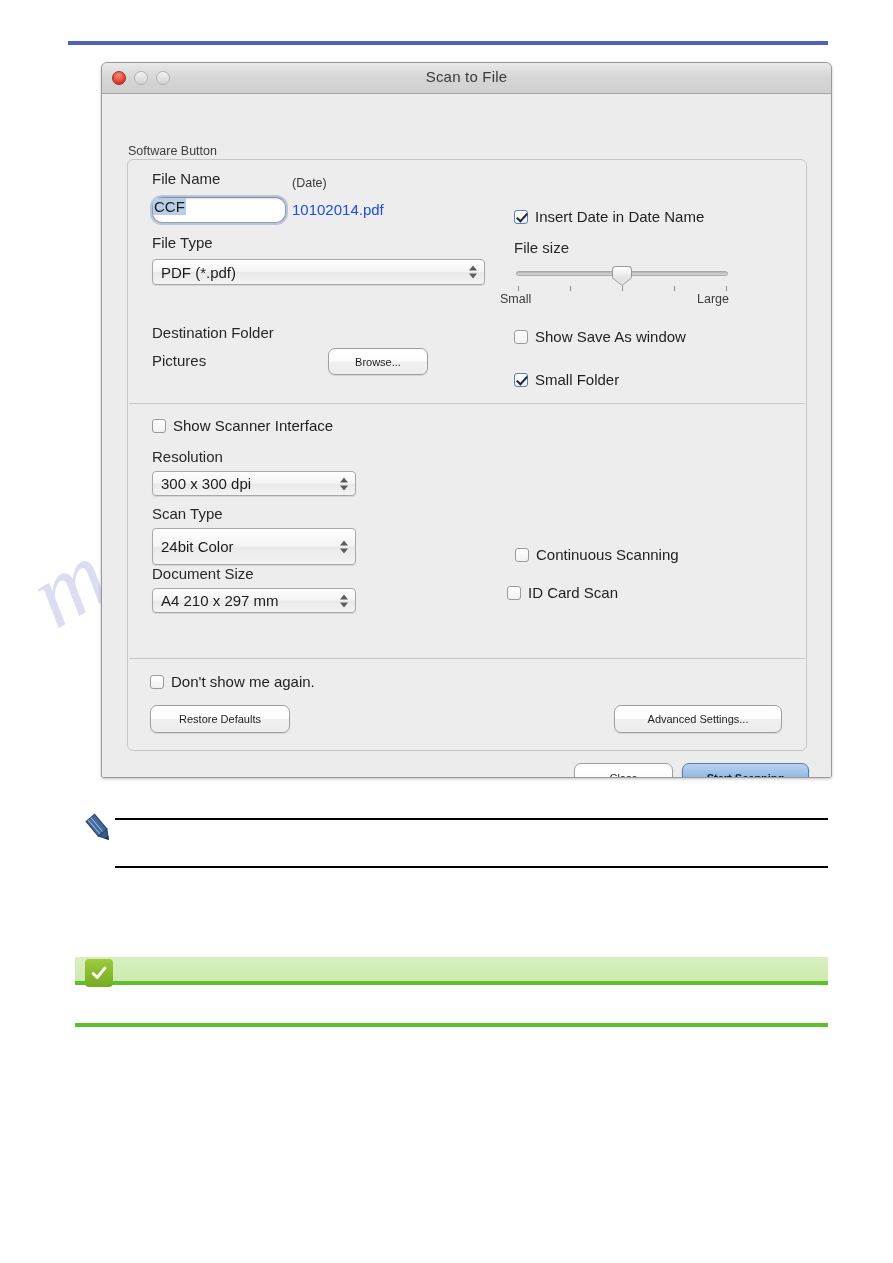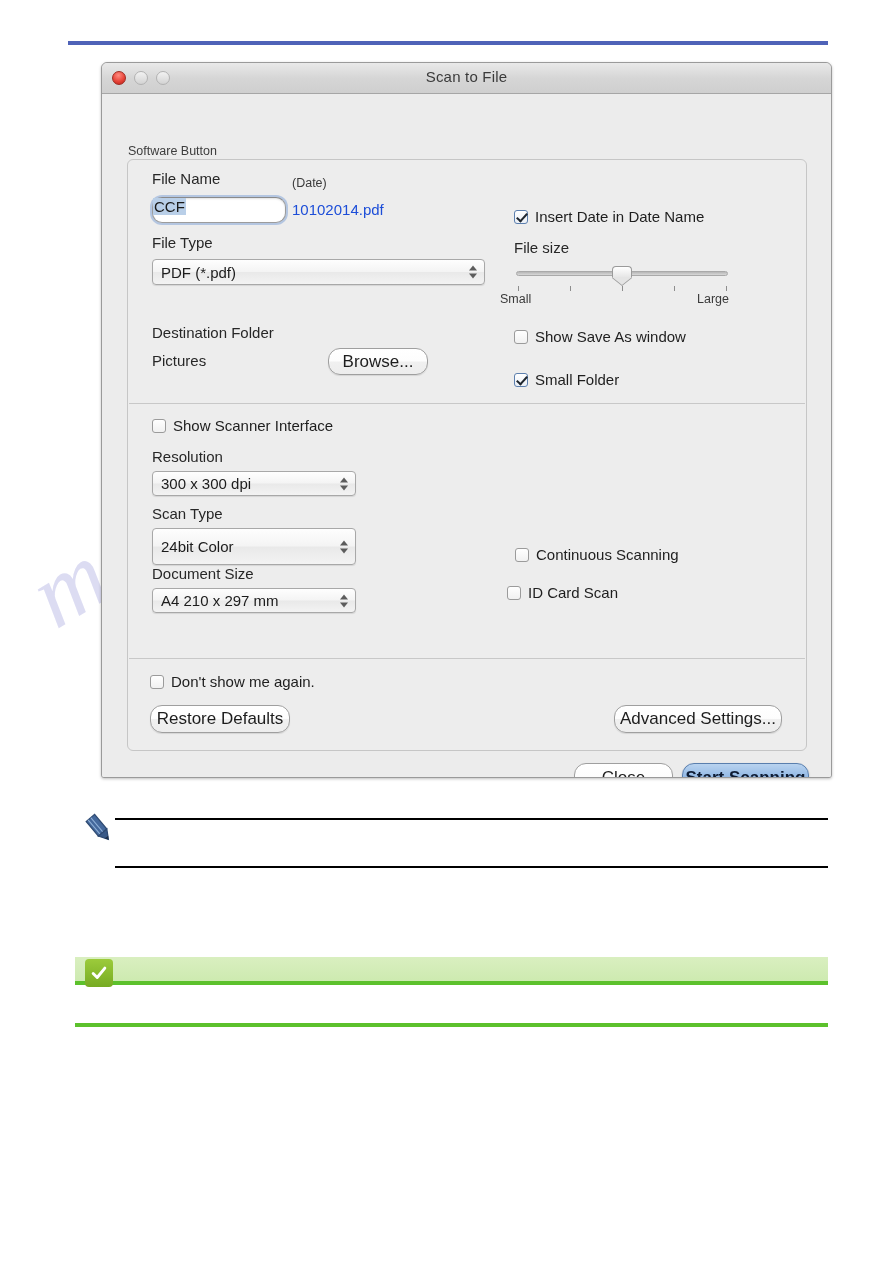--- a/index.html
+++ b/index.html
@@ -160,26 +160,26 @@
   }
   .popup .stepper i.up { border-bottom: 5px solid #5c5c5c; }
   .popup .stepper i.dn { border-top: 5px solid #5c5c5c; }
 
   
   .btn {
     position: absolute;
     box-sizing: border-box;
     background: linear-gradient(to bottom, #ffffff 0%, #fdfdfd 48%, #f0f0f0 52%, #ededed 100%);
     border: 1px solid #9f9f9f;
-    border-radius: 12px;
+    border-radius: 7px;
     box-shadow: 0 1px 1px rgba(0,0,0,0.10);
     display: flex;
     align-items: center;
     justify-content: center;
-    font-size: 17px;
+    font-size: 11px;
     color: #1d1d1d;
     white-space: nowrap;
   }
   .btn.default {
     background: linear-gradient(to bottom, #b9d3ef 0%, #93b9e6 48%, #6e9cd9 52%, #8cb4e4 100%);
     border-color: #5a7fae;
     color: #0d1b33;
     font-weight: bold;
     box-shadow: 0 1px 2px rgba(0,0,0,0.22);
   }

